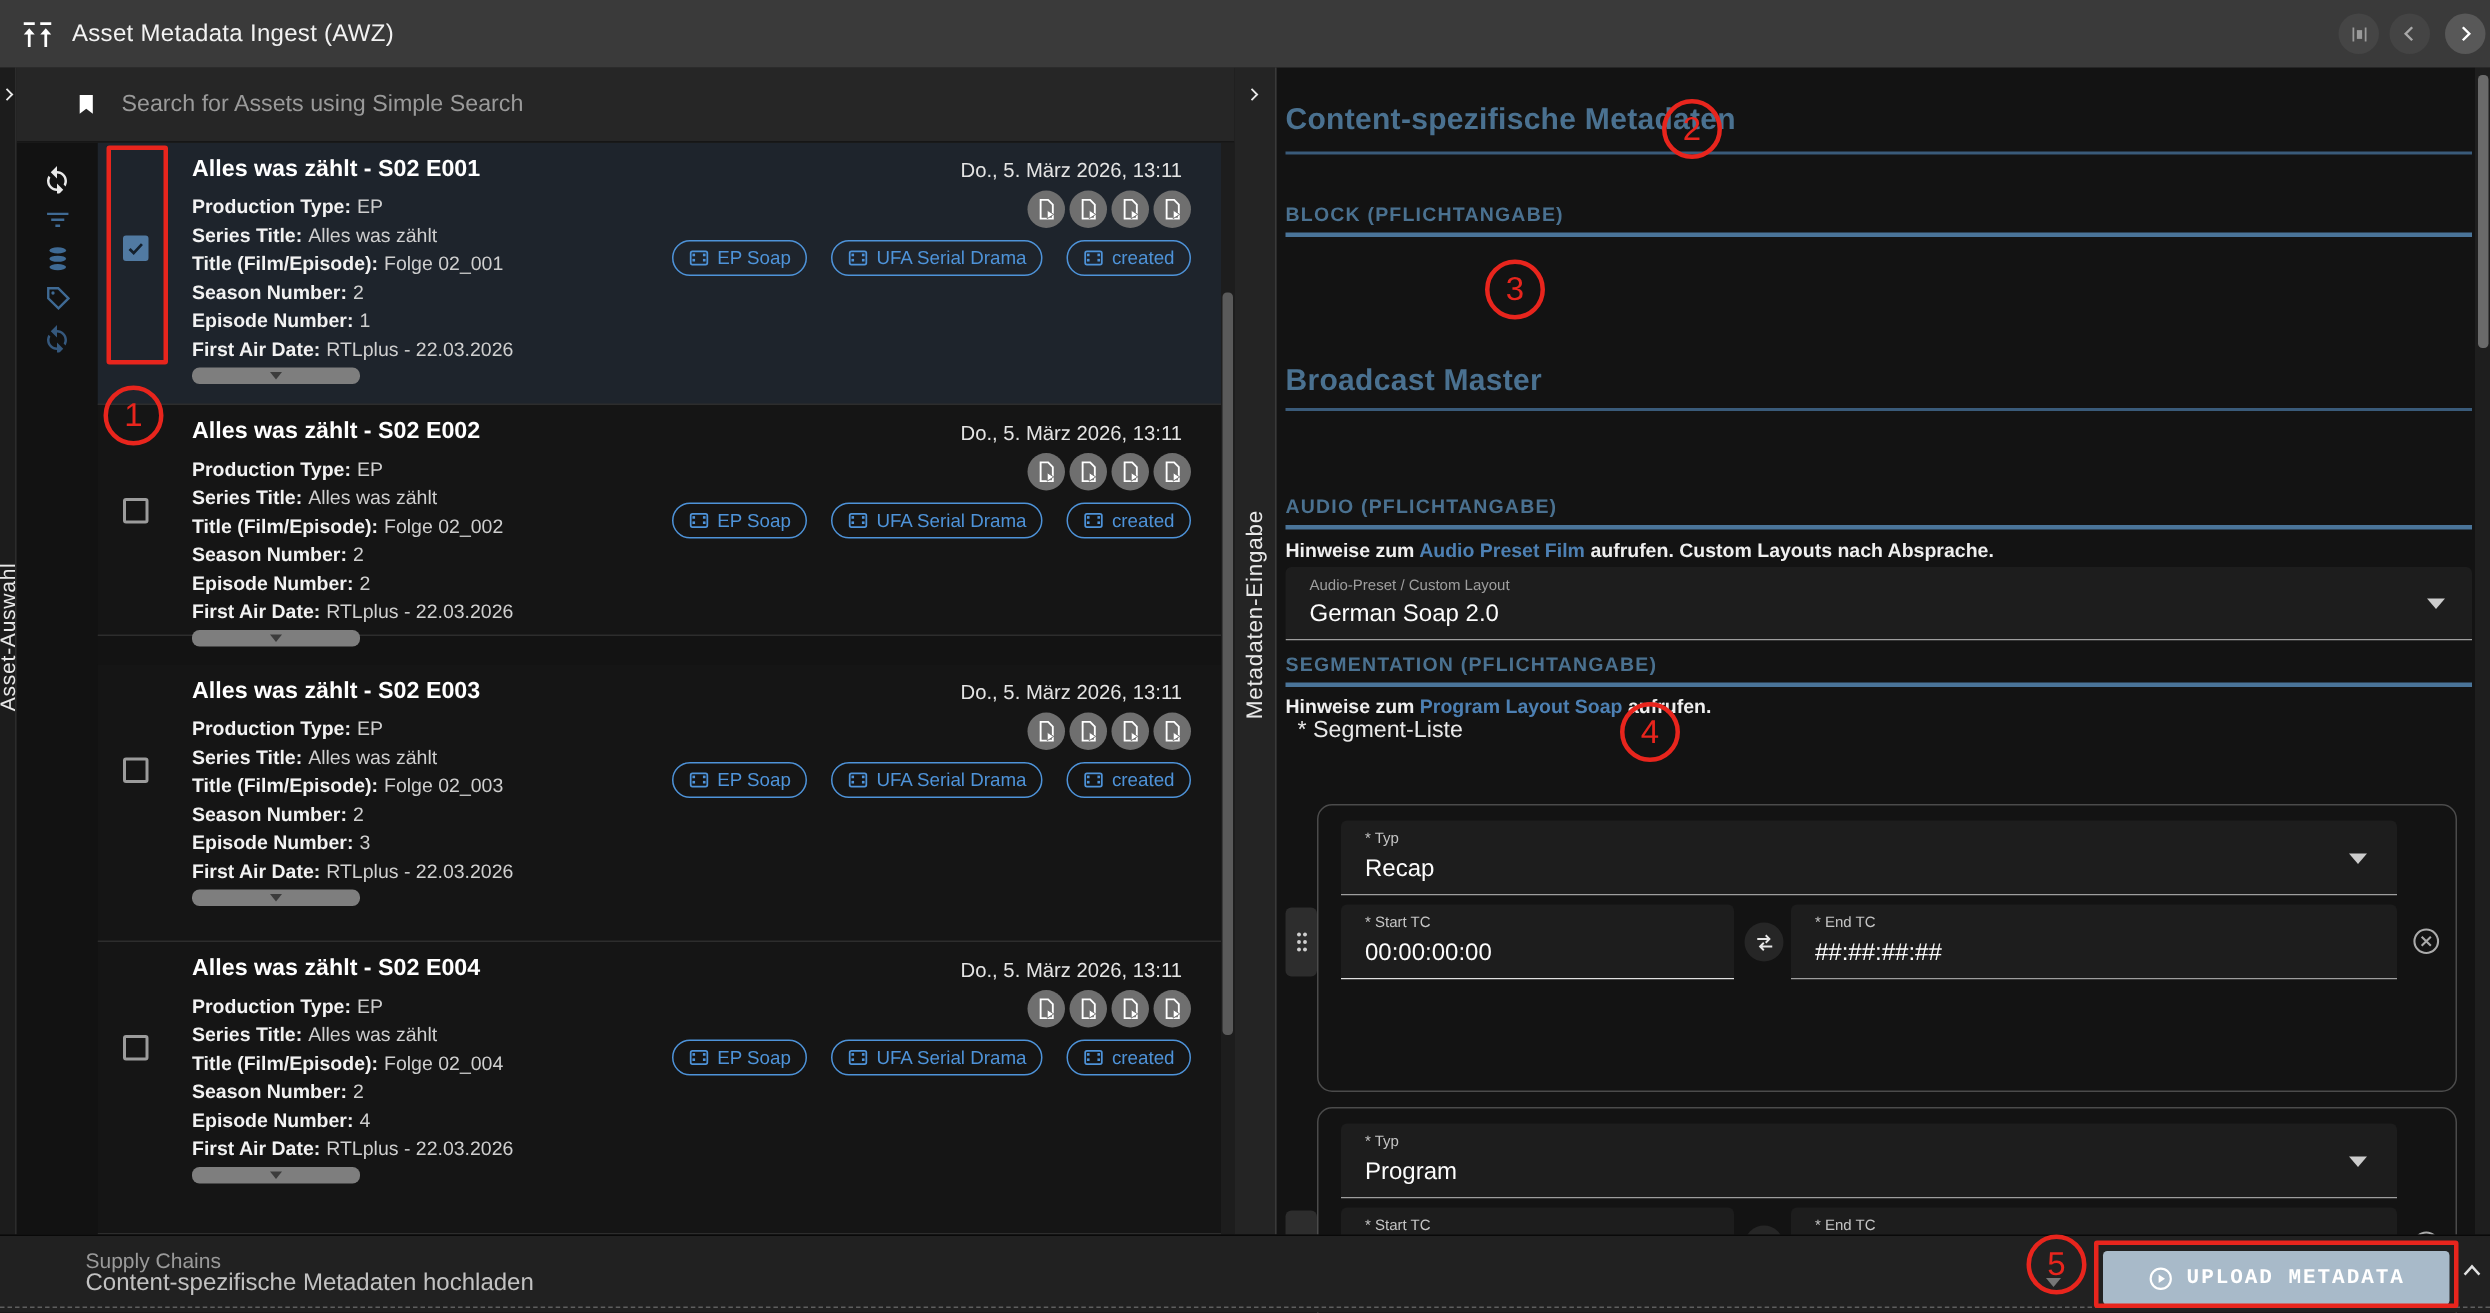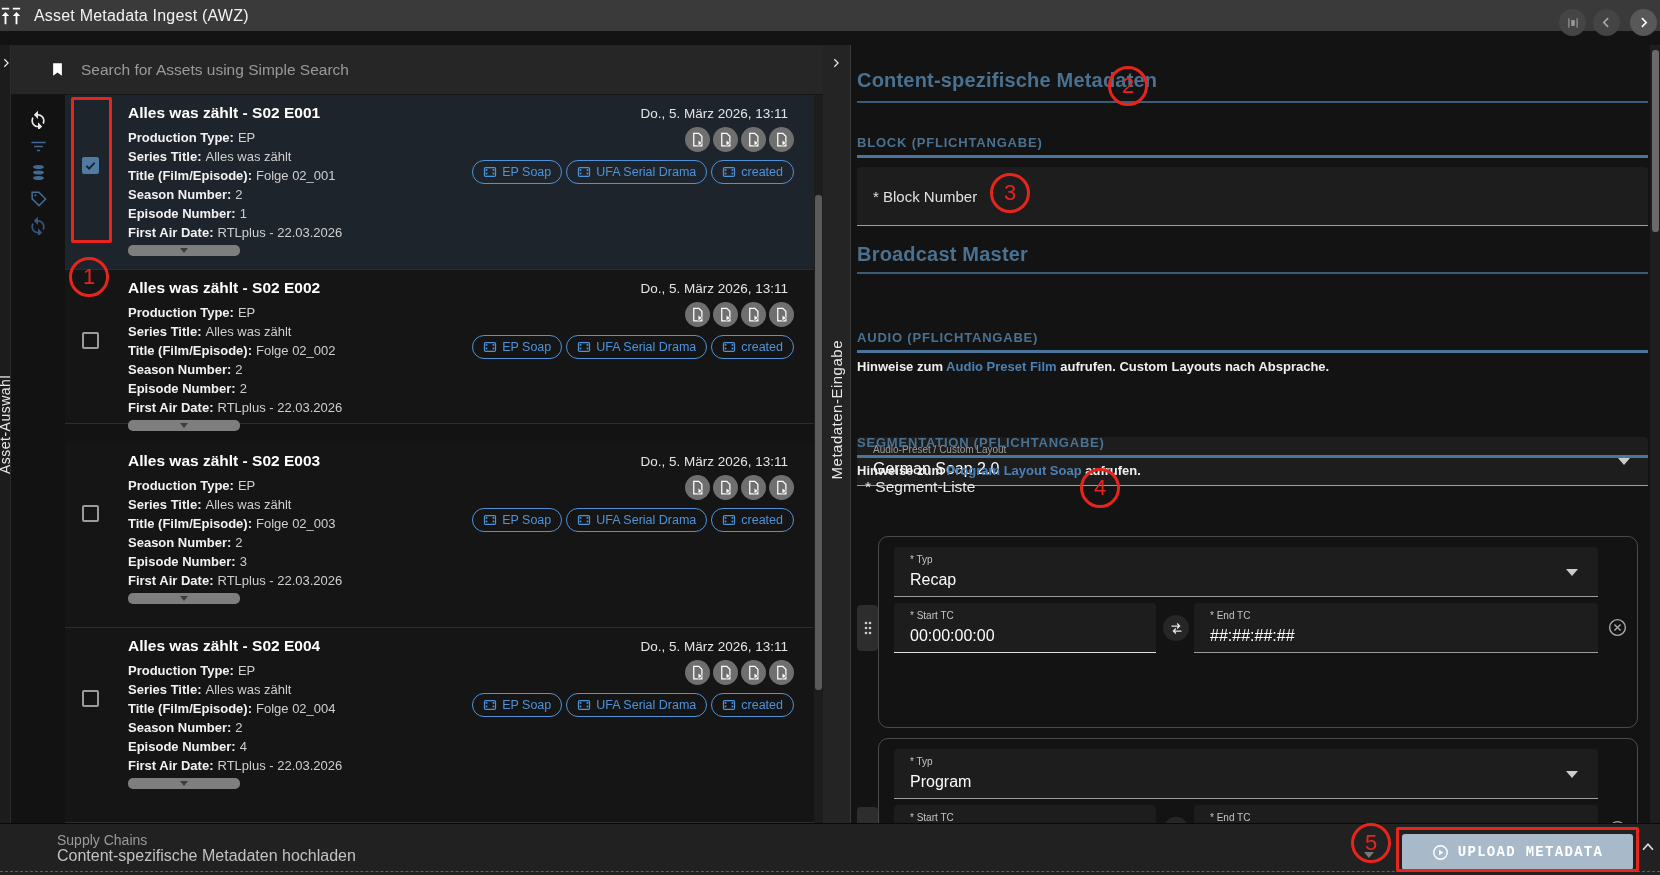--- a/index.html
+++ b/index.html
@@ -1,21 +1,21 @@
 <!DOCTYPE html>
 <html><head>
 <meta charset="utf-8">
 <style>
   * { margin:0; padding:0; box-sizing:border-box; }
   html,body { width:1660px; height:875px; overflow:hidden; background:#131313;
               font-family:"Liberation Sans", sans-serif; }
 
   
-  #appbar { position:absolute; left:0; top:0; width:1660px; height:31px; background:#3a3a3a;
-            display:flex; align-items:center; z-index:30; }
+  #appbar { position:absolute; left:0; top:0; width:1660px; height:45px; background:#3a3a3a;
+            display:flex; align-items:center; padding-left:14px; z-index:30; }
   #appbar .title { color:#f2f2f2; font-size:16px; margin-left:12px; letter-spacing:.2px; }
   .nav-circle { position:absolute; top:9px; width:27px; height:27px; border-radius:50%;
                 display:flex; align-items:center; justify-content:center; }
   #dock-btn { right:74px; background:#454545; }
   #nav-left { right:40px; background:#444444; }
   #nav-right { right:3px; background:#585858; }
 
   
   #left-strip { position:absolute; left:0; top:45px; width:11px; height:778px; background:#1c1c1c;
                 border-right:1px solid #2c2c2c; z-index:20; }
@@ -52,21 +52,21 @@
   .f-row { font-size:13px; line-height:19px; color:#cfcfcf; }
   .f-row b { color:#f2f2f2; margin-right:4px; }
   .expander { margin-top:3px; width:112px; height:11px; background:#7e7e7e; border-radius:5px;
               display:flex; align-items:center; justify-content:center; }
   .exp-car { width:0; height:0; border-left:4px solid transparent; border-right:4px solid transparent;
              border-top:5px solid #3c3c3c; }
   .asset-date { position:absolute; right:26px; top:11px; color:#e4e4e4; font-size:13.5px; }
   .asset-actions { position:absolute; right:20px; top:32px; display:flex; gap:3px; }
   .act-circle { width:25px; height:25px; border-radius:50%; background:#6f6f6f; display:flex;
                 align-items:center; justify-content:center; }
-  .asset-chips { position:absolute; right:20px; top:65px; display:flex; gap:4px; }
+  .asset-chips { position:absolute; right:20px; top:65px; display:flex; gap:16px; }
   .chip { height:24px; border:1.5px solid #4e93d9; border-radius:13px; color:#4e93d9;
           font-size:12.5px; display:flex; align-items:center; padding:0 10px; gap:5px; white-space:nowrap; }
 
   #left-scroll { position:absolute; left:814px; top:95px; width:9px; height:728px; background:#1d1d1d; }
   #left-thumb { position:absolute; left:1px; top:100px; width:7px; height:495px; background:#5a5a5a; border-radius:3px; }
 
   
   #divider-strip { position:absolute; left:823px; top:45px; width:28px; height:778px; background:#242424;
                    border-right:1px solid #3a3a3a; z-index:20; }
   #divider-strip .vlabel { position:absolute; left:5px; top:295px; font-size:15px; }
@@ -516,23 +516,20 @@
   </svg>
   <span class="vlabel">Metadaten-Eingabe</span>
 </div>
 
 <div id="right-panel">
   <div class="rp h1" style="left:6px; top:24px">Content-spezifische Metadaten</div>
   <div class="rp thin-line" style="left:6px; top:56px; width:791px"></div>
 
   <div class="rp h2" style="left:6px; top:90px">BLOCK (PFLICHTANGABE)</div>
   <div class="rp thick-line" style="left:6px; top:110px; width:791px"></div>
-  <div class="rp field" style="left:6px; top:122px; width:791px; height:59px">
-    <span class="fl-value" style="top:21px; color:#e2e2e2; font-size:15px">* Block Number</span>
-  </div>
 
   <div class="rp h1" style="left:6px; top:198px">Broadcast Master</div>
   <div class="rp thin-line" style="left:6px; top:227px; width:791px"></div>
 
   <div class="rp h2" style="left:6px; top:285px">AUDIO (PFLICHTANGABE)</div>
   <div class="rp thick-line" style="left:6px; top:305px; width:791px"></div>
   <div class="rp note" style="left:6px; top:314px"><span>Hinweise zum </span><a href="#">Audio Preset Film</a><span> aufrufen. Custom Layouts nach Absprache.</span></div>
   <div class="rp field" style="left:6px; top:333px; width:791px; height:49px">
     <span class="fl-label" style="top:7px; color:#9e9e9e">Audio-Preset / Custom Layout</span>
     <span class="fl-value" style="top:23px">German Soap 2.0</span>

